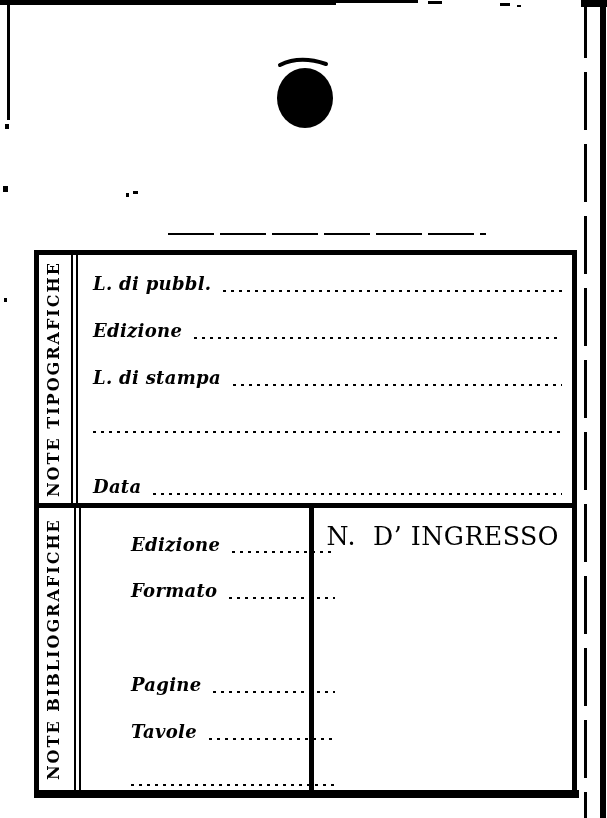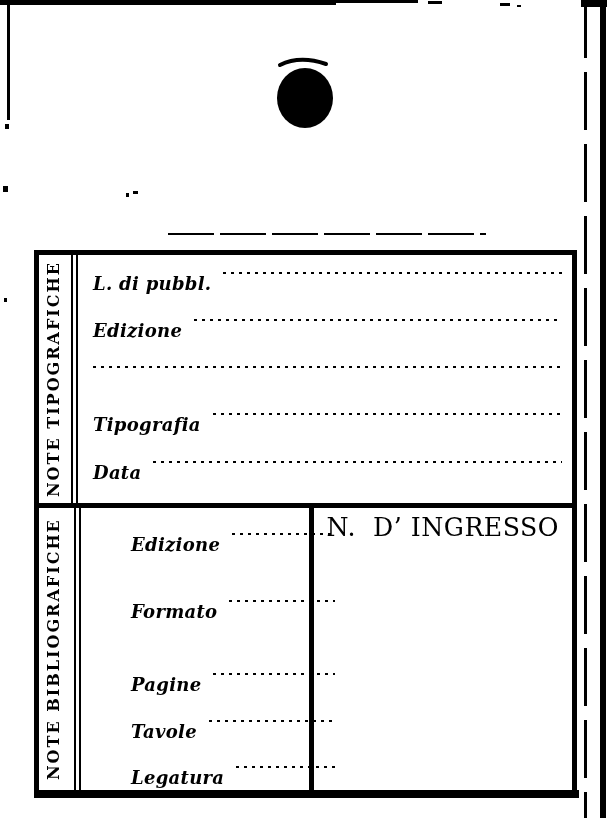--- a/index.html
+++ b/index.html
@@ -32,36 +32,36 @@
   .vlabel-bot { left:38px; top:510px; height:278px; }
   
   .dblrule {
     position:absolute; width:7px; box-sizing:border-box;
     border-left:2px solid #000; border-right:2px solid #000;
   }
   .dbl-top { left:71px; top:255px; height:248px; }
   .dbl-bot { left:74px; top:508px; height:282px; }
   
   .frow {
-    position:absolute; display:flex; align-items:flex-start; height:24px;
+    position:absolute; display:flex; align-items:flex-end; height:24px;
   }
   .frow-u { left:93px; width:469px; }
   .frow-l { left:93px; width:204px;margin-left:38px; }
   .flabel {
     font-style:italic; font-weight:bold; font-size:18px; line-height:24px;
     letter-spacing:0.3px; white-space:nowrap; padding-right:12px;
   }
   .leader {
     flex:1 1 auto; height:2px; margin-bottom:4px;
     background:repeating-linear-gradient(90deg,#000 0 3px,transparent 3px 8px);
   }
   
   .ingresso-box {
     position:absolute; left:314px; top:508px; width:258px; height:282px;
-    display:flex; justify-content:center; align-items:flex-start; padding-top:4px;
+    display:flex; justify-content:center; align-items:flex-start; padding-top:13px;
     box-sizing:border-box;
   }
   .ingresso-label {
     font-size:26px; letter-spacing:0.5px; white-space:pre;
     transform:scaleX(0.97); transform-origin:center;
   }
   .speck { position:absolute; background:#000; }
 </style>
 </head>
 <body>
@@ -106,52 +106,51 @@
 
   <div class="frow frow-u" style="top:272px">
     <span class="flabel">L. di pubbl.</span>
     <span class="leader"></span>
   </div>
   <div class="frow frow-u" style="top:319px">
     <span class="flabel">Edizione</span>
     <span class="leader"></span>
   </div>
   <div class="frow frow-u" style="top:366px">
+    <span class="flabel">L. di stampa</span>
     <span class="leader"></span>
   </div>
   <div class="frow frow-u" style="top:413px">
-    <span class="flabel">Tipografia</span>
     <span class="leader"></span>
   </div>
-  <div class="frow frow-u" style="top:461px">
+  <div class="frow frow-u" style="top:475px">
     <span class="flabel">Data</span>
     <span class="leader"></span>
   </div>
 
   <div class="vlabel vlabel-bot">NOTE BIBLIOGRAFICHE</div>
   <div class="dblrule dbl-bot"></div>
 
   <div class="frow frow-l" style="top:533px">
     <span class="flabel">Edizione</span>
     <span class="leader"></span>
   </div>
-  <div class="frow frow-l" style="top:600px">
+  <div class="frow frow-l" style="top:579px">
     <span class="flabel">Formato</span>
     <span class="leader"></span>
   </div>
   <div class="frow frow-l" style="top:673px">
     <span class="flabel">Pagine</span>
     <span class="leader"></span>
   </div>
   <div class="frow frow-l" style="top:720px">
     <span class="flabel">Tavole</span>
     <span class="leader"></span>
   </div>
   <div class="frow frow-l" style="top:766px">
-    <span class="flabel">Legatura</span>
     <span class="leader"></span>
   </div>
 
   <div class="ingresso-box">
     <span class="ingresso-label">N.  D’ INGRESSO</span>
   </div>
 
 </div>
 
 </body></html>

